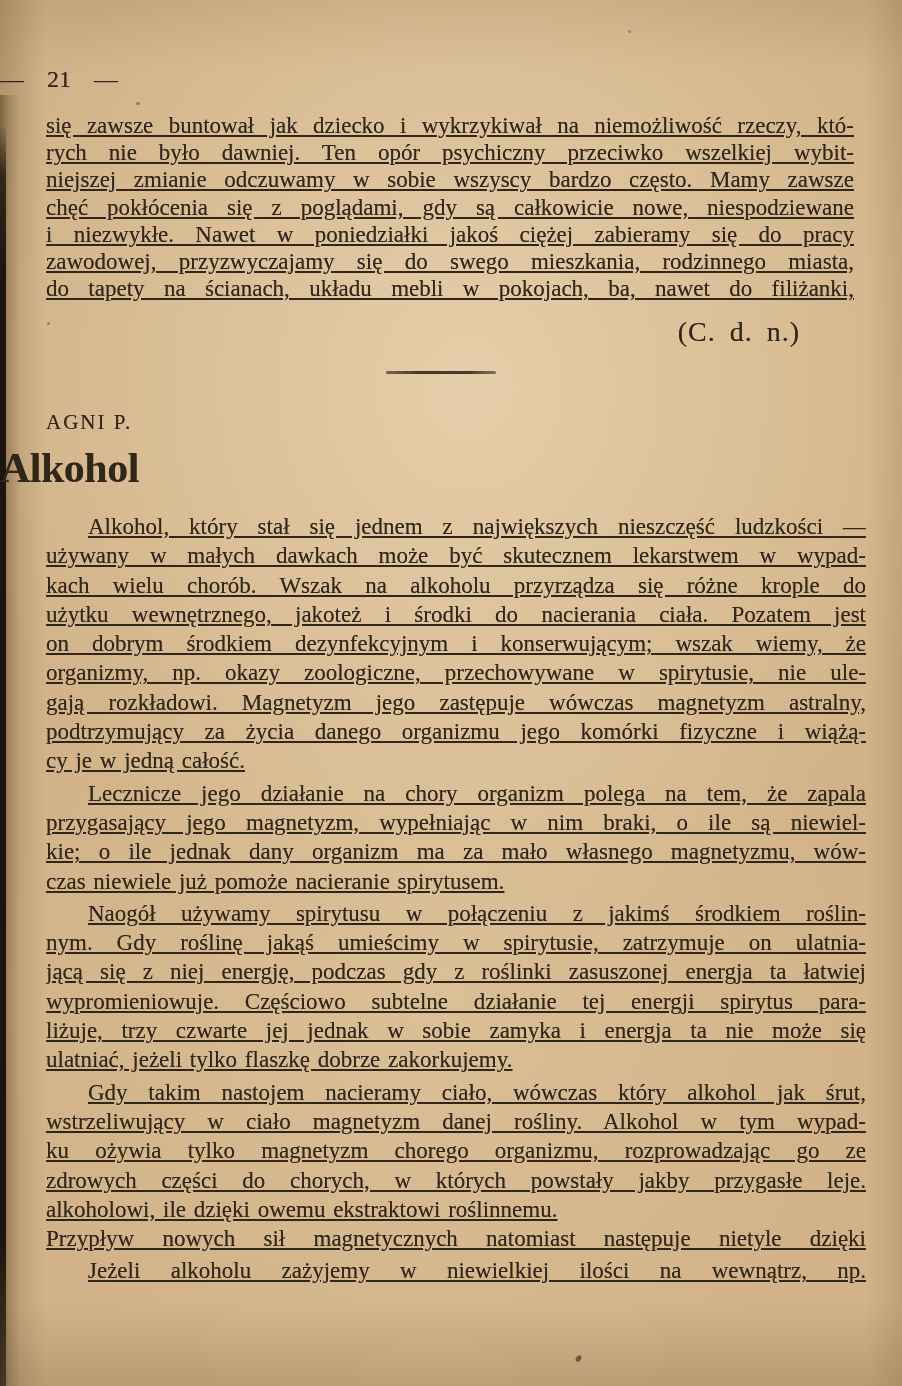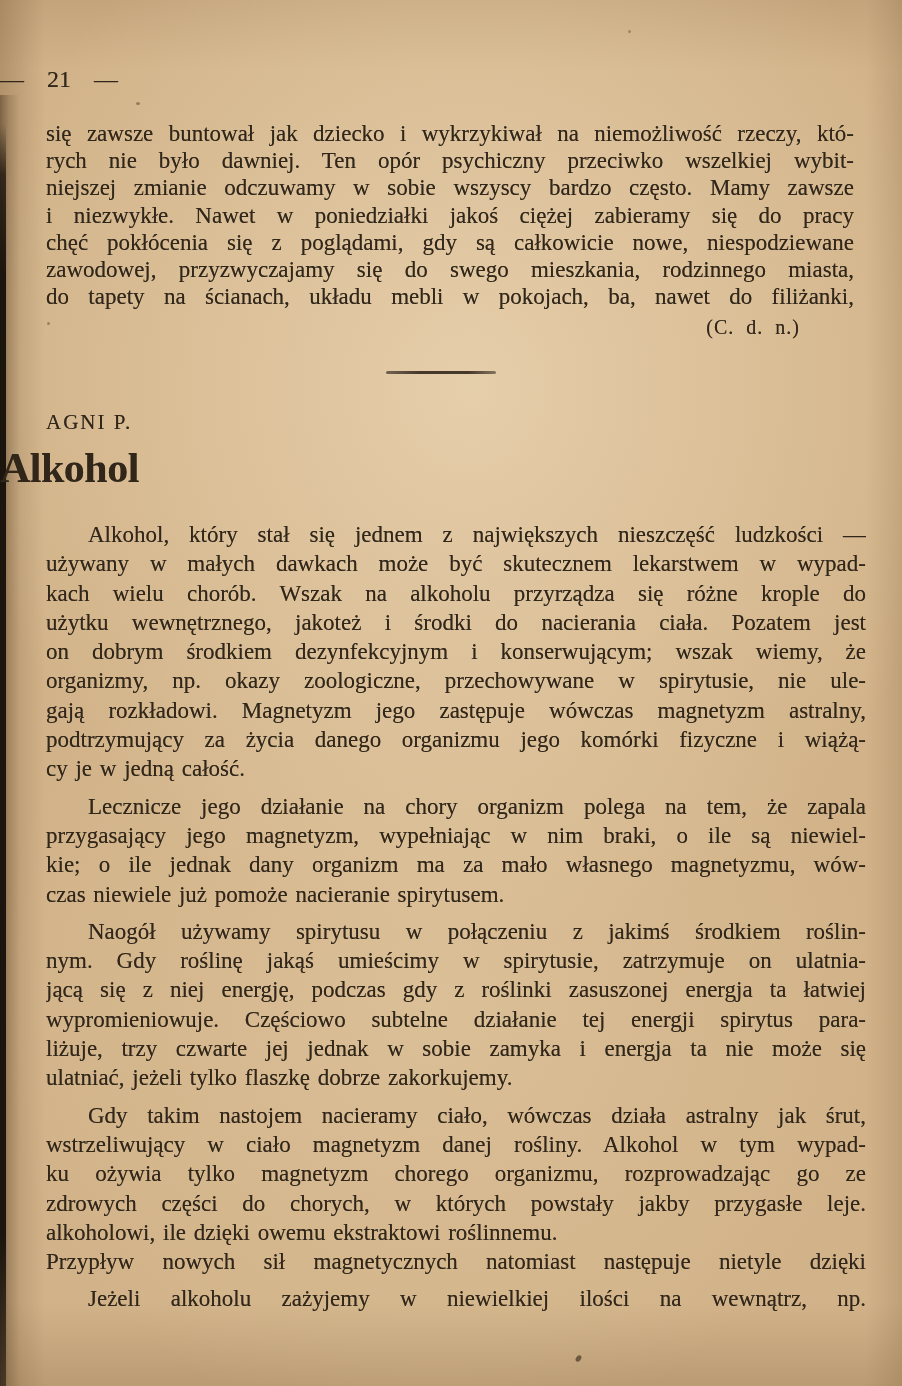--- a/index.html
+++ b/index.html
@@ -45,41 +45,41 @@
     position:absolute;top:66px;left:0;right:0;
     text-align:left;font-size:24px;word-spacing:17px;
   }
   .cont-para{
     position:absolute;top:112px;left:46px;right:48px;
     font-size:23px;word-spacing:2px;
   }
   .cont-para .line{height:27.2px;line-height:27.2px;}
   .end-mark{
     position:absolute;top:316px;right:102px;
-    font-size:20px;word-spacing:6px;letter-spacing:1px;margin-left:32px;
+    font-size:28px;word-spacing:6px;letter-spacing:1px;margin-left:32px;
   }
   .divider{
     position:absolute;top:371px;left:386px;width:110px;height:3px;
     background:linear-gradient(90deg, rgba(70,56,43,0.7), var(--divider) 30%, var(--divider) 75%, rgba(70,56,43,0.6));
     border-radius:2px;
   }
   .author{
     position:absolute;top:410px;left:46px;
     font-size:21px;letter-spacing:2px;
   }
   .title{
     position:absolute;top:444px;left:0;right:0;
     text-align:left;font-size:42px;font-weight:700;letter-spacing:-0.5px;
   }
   .article-body{
     position:absolute;top:512px;left:46px;right:36px;
     font-size:23px;word-spacing:2px;
   }
   .article-body .line{height:29.3px;line-height:29.3px;}
-  .paragraph{margin:8px 0 3px 0;}
+  .paragraph{margin:0 0 3px 0;text-decoration:underline;}
   .line{
     display:block;overflow:hidden;
     text-align:justify;text-align-last:justify;
   }
   .line.indent{padding-left:42px;}
   .line.last{text-align-last:left;}
   
   .speck{position:absolute;background:rgba(52,38,24,0.75);border-radius:50%;pointer-events:none;}
   .speck.s1{left:136px;top:102px;width:4px;height:3px;opacity:.55;}
   .speck.s2{left:47px;top:322px;width:3px;height:3px;opacity:.5;}
@@ -94,22 +94,22 @@
   <div class="edge-shade"></div>
   <div class="edge-strip"></div>
 
   <div class="page-number txt">— 21 —</div>
 
   <div class="cont-para txt">
       <div class="paragraph">
         <div class="line">się zawsze buntował jak dziecko i wykrzykiwał na niemożliwość rzeczy, któ-</div>
         <div class="line">rych nie było dawniej. Ten opór psychiczny przeciwko wszelkiej wybit-</div>
         <div class="line">niejszej zmianie odczuwamy w sobie wszyscy bardzo często. Mamy zawsze</div>
+        <div class="line">chęć pokłócenia się z poglądami, gdy są całkowicie nowe, niespodziewane</div>
         <div class="line">i niezwykłe. Nawet w poniedziałki jakoś ciężej zabieramy się do pracy</div>
-        <div class="line">chęć pokłócenia się z poglądami, gdy są całkowicie nowe, niespodziewane</div>
         <div class="line">zawodowej, przyzwyczajamy się do swego mieszkania, rodzinnego miasta,</div>
         <div class="line">do tapety na ścianach, układu mebli w pokojach, ba, nawet do filiżanki,</div>
       </div>
     </div>
 
   <div class="end-mark txt">(C. d. n.)</div>
 
   <div class="divider"></div>
 
   <div class="author txt">AGNI P.</div>
@@ -136,21 +136,21 @@
       </div>
       <div class="paragraph">
         <div class="line indent">Naogół używamy spirytusu w połączeniu z jakimś środkiem roślin-</div>
         <div class="line">nym. Gdy roślinę jakąś umieścimy w spirytusie, zatrzymuje on ulatnia-</div>
         <div class="line">jącą się z niej energję, podczas gdy z roślinki zasuszonej energja ta łatwiej</div>
         <div class="line">wypromieniowuje. Częściowo subtelne działanie tej energji spirytus para-</div>
         <div class="line">liżuje, trzy czwarte jej jednak w sobie zamyka i energja ta nie może się</div>
         <div class="line last">ulatniać, jeżeli tylko flaszkę dobrze zakorkujemy.</div>
       </div>
       <div class="paragraph">
-        <div class="line indent">Gdy takim nastojem nacieramy ciało, wówczas działa astralny jak śrut,</div>
+        <div class="line indent">Gdy takim nastojem nacieramy ciało, wówczas który alkohol jak śrut,</div>
         <div class="line">wstrzeliwujący w ciało magnetyzm danej rośliny. Alkohol w tym wypad-</div>
         <div class="line">ku ożywia tylko magnetyzm chorego organizmu, rozprowadzając go ze</div>
         <div class="line">zdrowych części do chorych, w których powstały jakby przygasłe leje.</div>
         <div class="line last">alkoholowi, ile dzięki owemu ekstraktowi roślinnemu.</div>
         <div class="line">Przypływ nowych sił magnetycznych natomiast następuje nietyle dzięki</div>
       </div>
       <div class="paragraph">
         <div class="line indent">Jeżeli alkoholu zażyjemy w niewielkiej ilości na wewnątrz, np.</div>
       </div>
     </div>

